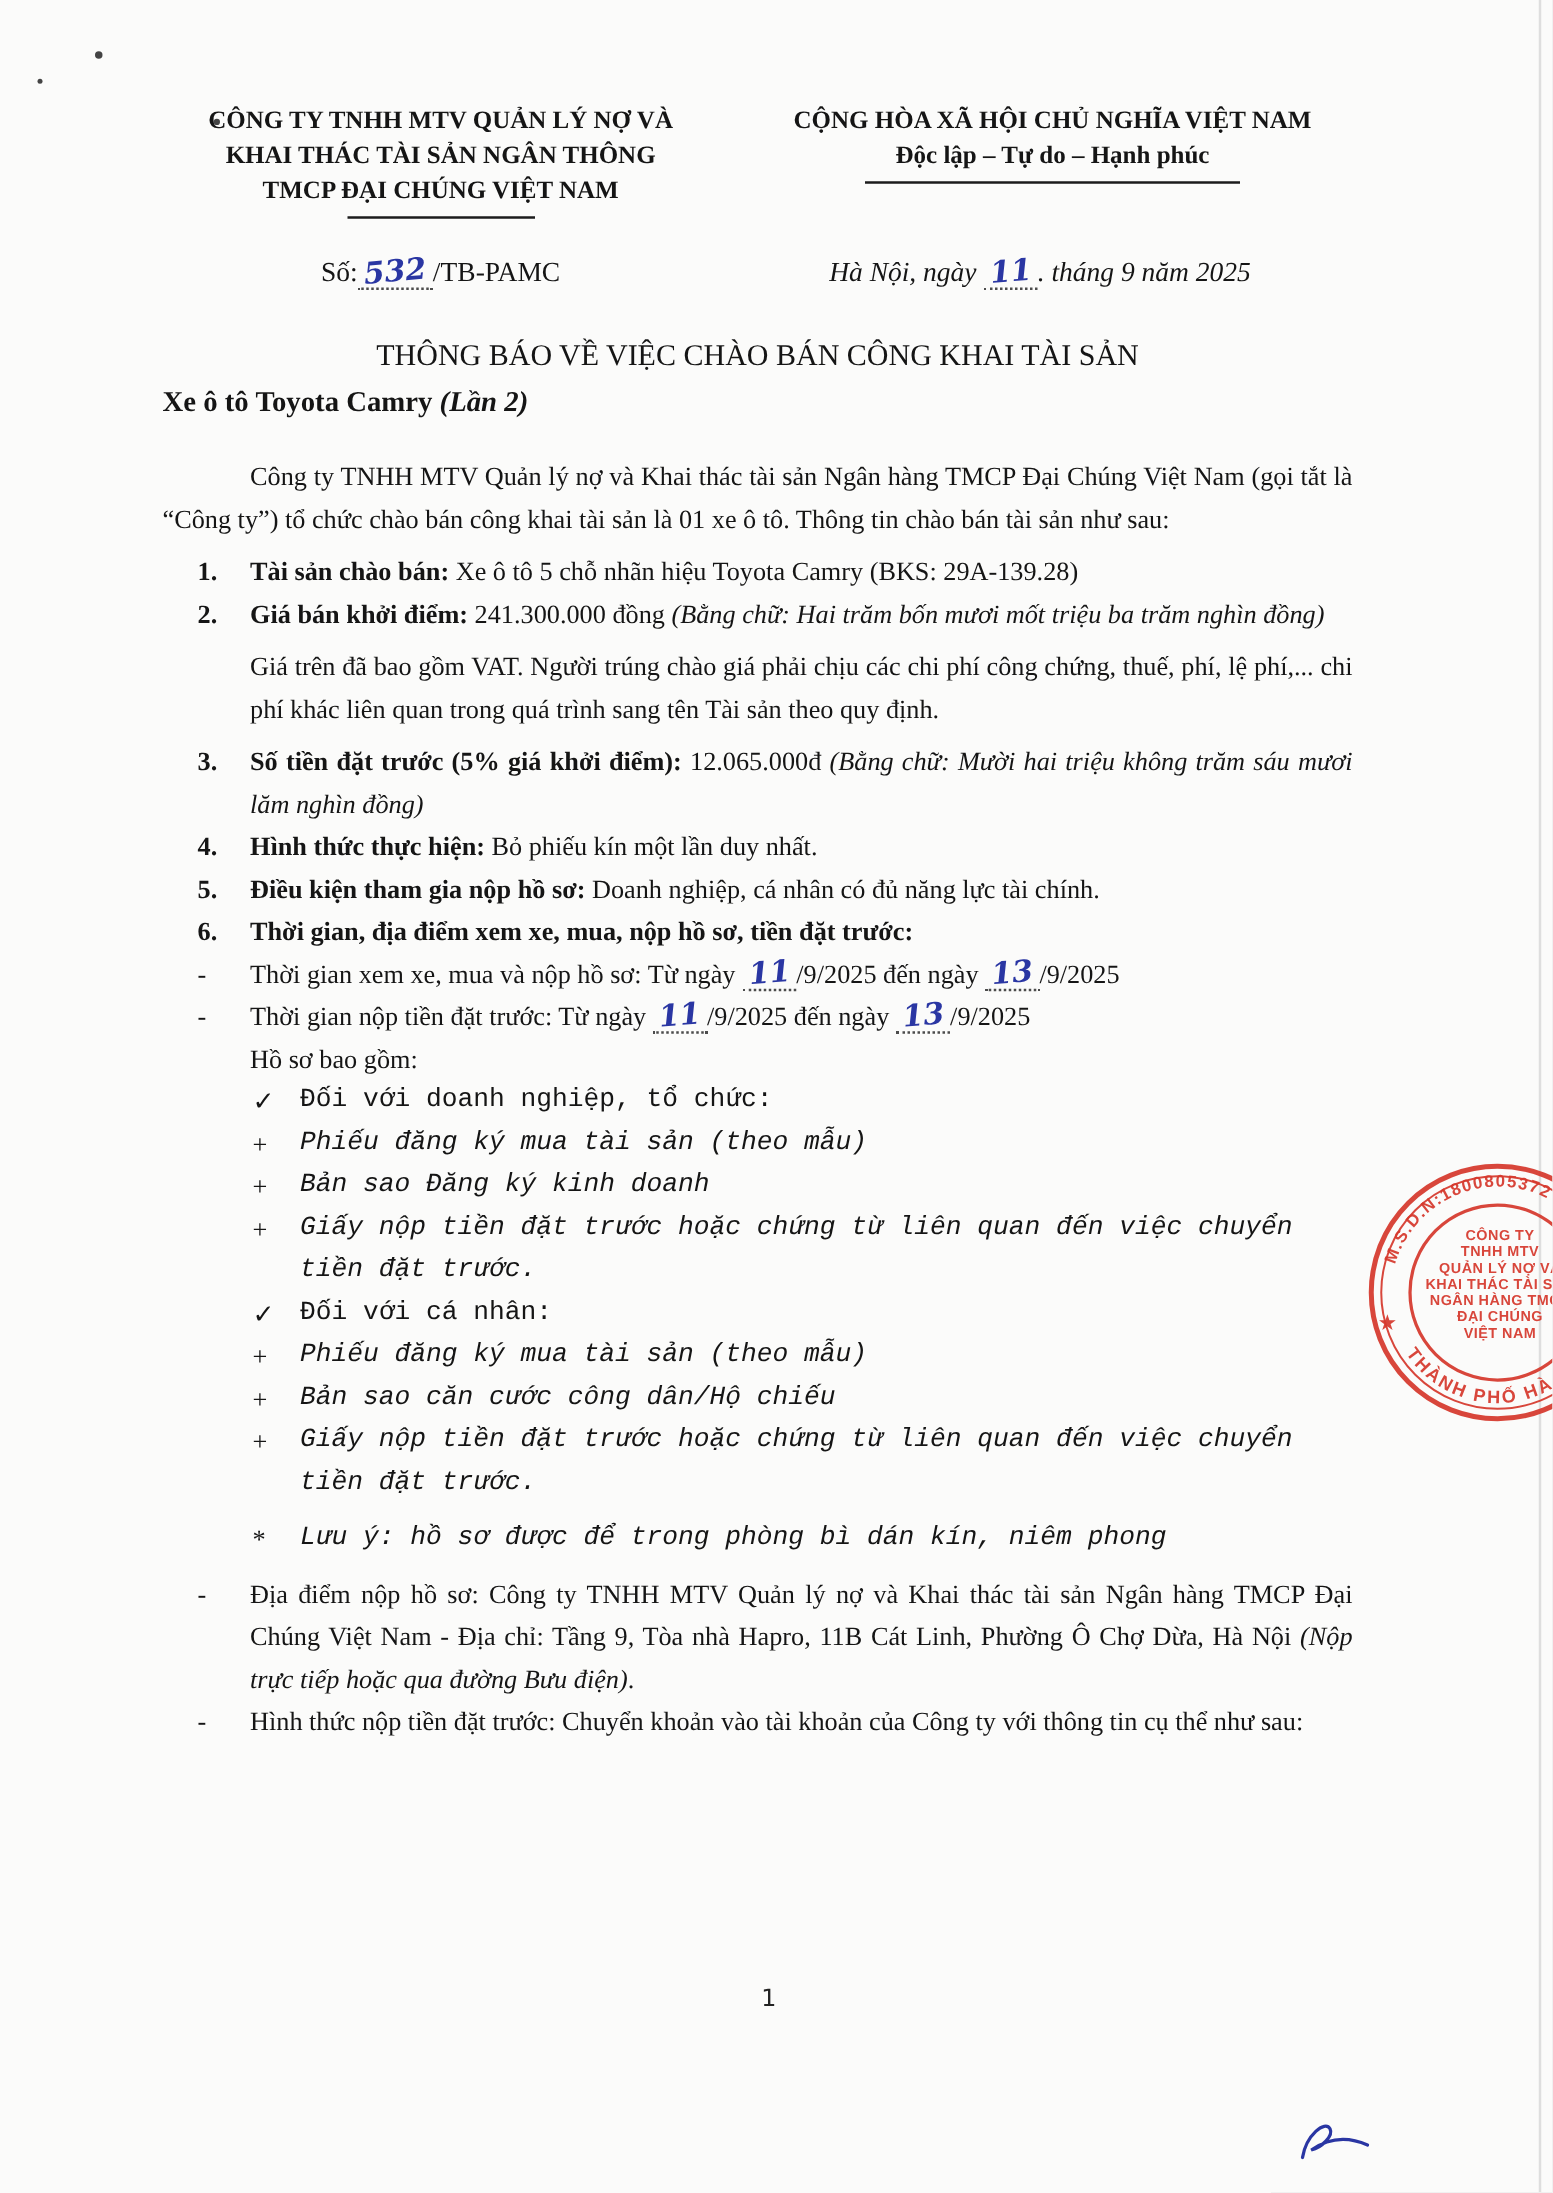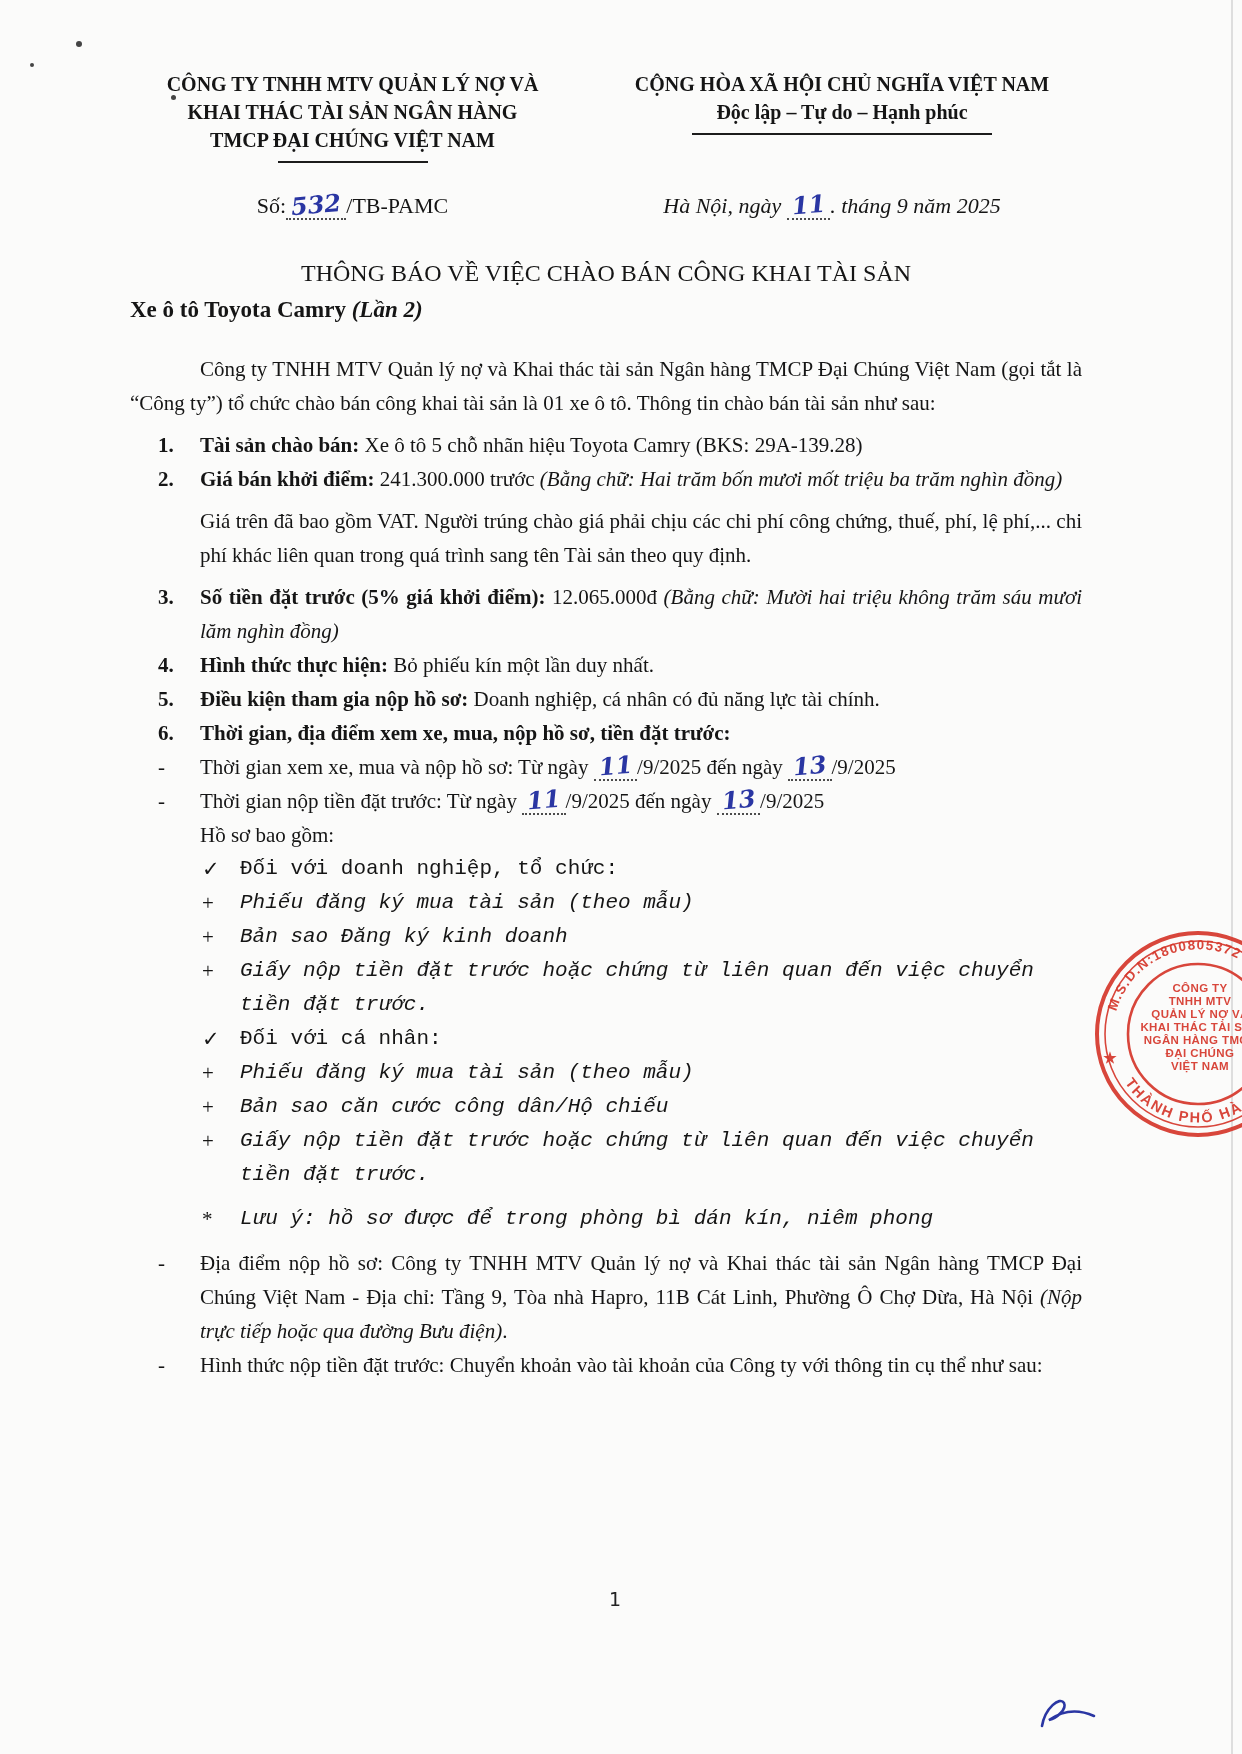--- a/index.html
+++ b/index.html
@@ -1,21 +1,21 @@
 <!DOCTYPE html>
 <html><head>
 <meta charset="utf-8">
 <style>
   html,body{margin:0;padding:0;background:#e8e8e8;}
   .page{
     position:relative;width:1242px;height:1754px;background:#fbfbfa;
     overflow:hidden;font-family:"Liberation Serif",serif;color:#151515;
     margin:0 auto;
   }
-  .content{position:absolute;left:130px;top:70px;width:952px;font-size:21px;line-height:34px;}
+  .content{position:absolute;left:130px;top:82px;width:952px;font-size:21px;line-height:34px;}
   
   .hdr{display:flex;}
   .hdr-left{width:445px;text-align:center;font-weight:bold;font-size:20px;line-height:28px;}
   .hdr-right{width:480px;margin-left:auto;text-align:center;font-weight:bold;font-size:20px;line-height:28px;}
   .rule{border-top:2px solid #1c1c1c;margin:7px auto 0;}
   .rule-l{width:150px;}
   .rule-r{width:300px;}
   .meta{display:flex;margin-top:26px;align-items:baseline;}
   .doc-no{width:445px;text-align:center;font-size:22px;}
   .place-date{width:500px;margin-left:auto;text-align:center;font-style:italic;font-size:22px;}
@@ -61,21 +61,21 @@
   <div class="speck sp1"></div>
   <div class="speck sp2"></div>
   <div class="speck sp3"></div>
   <div class="edge"></div>
 
   <div class="content">
 
     <div class="hdr">
       <div class="hdr-left">
         <div>CÔNG TY TNHH MTV QUẢN LÝ NỢ VÀ</div>
-        <div>KHAI THÁC TÀI SẢN NGÂN HÀNG</div>
+        <div>KHAI THÁC TÀI SẢN NGÂN THÔNG</div>
         <div>TMCP ĐẠI CHÚNG VIỆT NAM</div>
         <div class="rule rule-l"></div>
       </div>
       <div class="hdr-right">
         <div>CỘNG HÒA XÃ HỘI CHỦ NGHĨA VIỆT NAM</div>
         <div>Độc lập – Tự do – Hạnh phúc</div>
         <div class="rule rule-r"></div>
       </div>
     </div>
 
@@ -89,21 +89,21 @@
 
     <div class="para">Công ty TNHH MTV Quản lý nợ và Khai thác tài sản Ngân hàng TMCP Đại Chúng Việt Nam (gọi tắt là “Công ty”) tổ chức chào bán công khai tài sản là 01 xe ô tô. Thông tin chào bán tài sản như sau:</div>
 
     <div class="row gap-top">
       <div class="mk">1.</div>
       <div class="bd"><b>Tài sản chào bán:</b><span> Xe ô tô 5 chỗ nhãn hiệu Toyota Camry (BKS: 29A-139.28)</span></div>
     </div>
 
     <div class="row">
       <div class="mk">2.</div>
-      <div class="bd"><b>Giá bán khởi điểm:</b><span> 241.300.000 trước </span><span class="it">(Bằng chữ: Hai trăm bốn mươi mốt triệu ba trăm nghìn đồng)</span></div>
+      <div class="bd"><b>Giá bán khởi điểm:</b><span> 241.300.000 đồng </span><span class="it">(Bằng chữ: Hai trăm bốn mươi mốt triệu ba trăm nghìn đồng)</span></div>
     </div>
 
     <div class="sub gap-top">Giá trên đã bao gồm VAT. Người trúng chào giá phải chịu các chi phí công chứng, thuế, phí, lệ phí,... chi phí khác liên quan trong quá trình sang tên Tài sản theo quy định.</div>
 
     <div class="row gap-top">
       <div class="mk">3.</div>
       <div class="bd"><b>Số tiền đặt trước (5% giá khởi điểm):</b><span> 12.065.000đ </span><span class="it">(Bằng chữ: Mười hai triệu không trăm sáu mươi lăm nghìn đồng)</span></div>
     </div>
 
     <div class="row">

